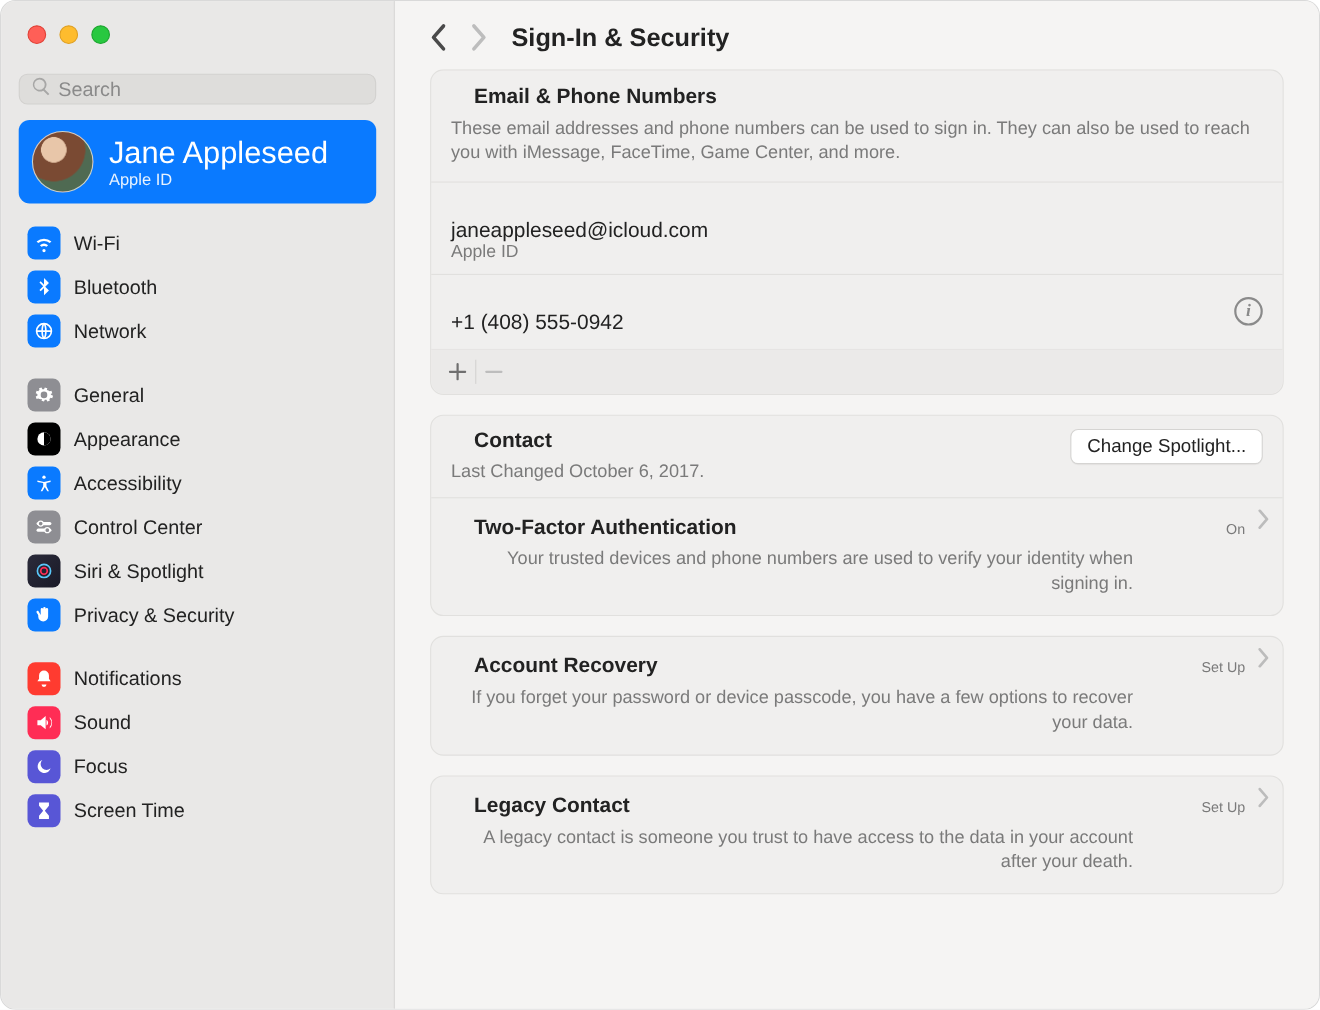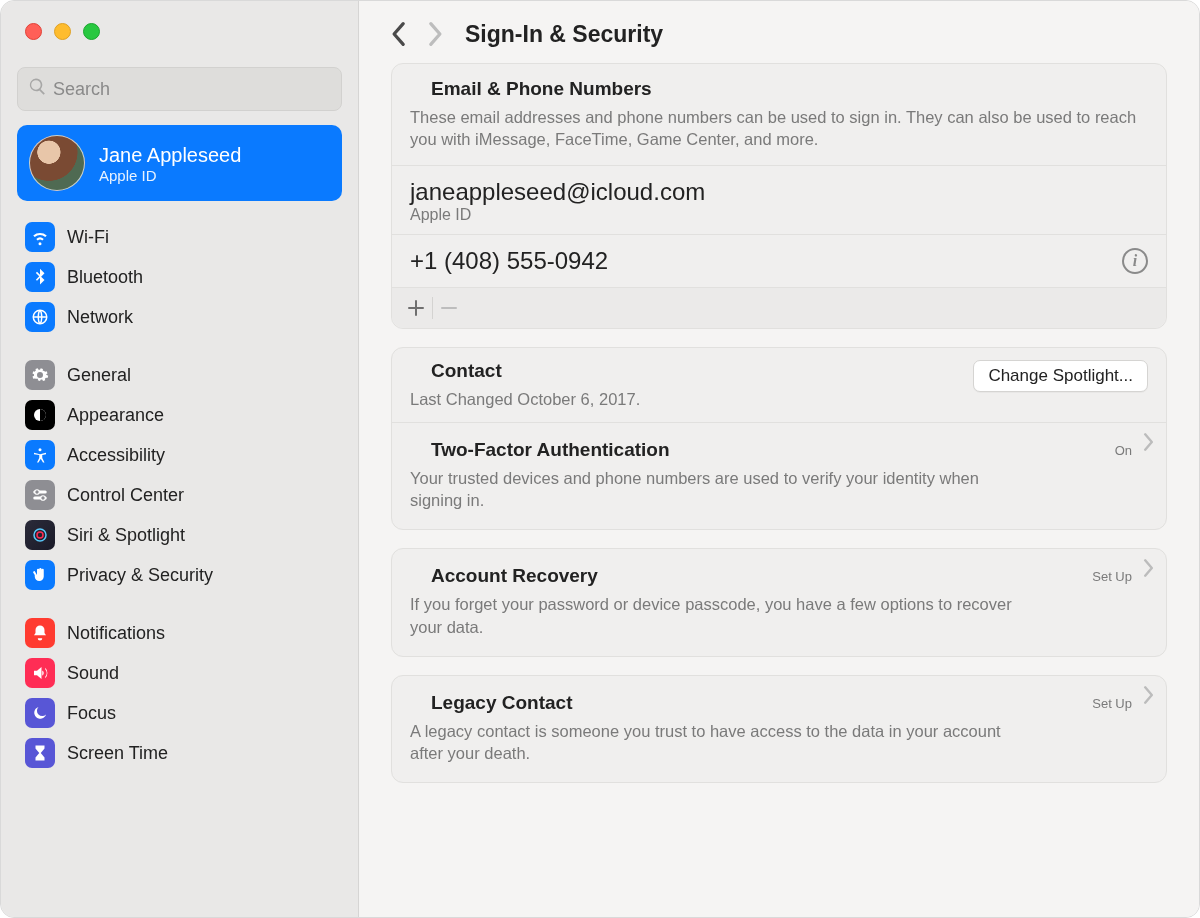--- a/index.html
+++ b/index.html
@@ -40,21 +40,21 @@
 }
 .tl-red { background:#ff5f57; border:0.5px solid #e14137; }
 .tl-yellow { background:#febc2e; border:0.5px solid #dfa023; }
 .tl-green { background:#28c840; border:0.5px solid #1ba52e; }
 .search-wrap { padding: 10px 16px 12px 16px; }
 .search {
   display:flex; align-items:center;
   background:#dedddb;
   border:1px solid #d2d1cf;
   border-radius:8px;
-  height:44px;
+  height:28px;
   padding:0 10px;
   color:#8a8a8a;
   font-size:18px;
 }
 .search svg { margin-right:6px; opacity:.55; }
 .search input {
   border:none; background:transparent; outline:none;
   font-size:18px; color:#333; width:100%;
 }
 .search input::placeholder { color:#8a8a8a; }
@@ -66,21 +66,21 @@
   padding:10px 12px;
   color:#fff;
 }
 .avatar {
   width:56px; height:56px; border-radius:50%;
   background: radial-gradient(circle at 35% 30%, #e8c6a9 0 22%, #7a4a33 23% 55%, #4f6a52 56% 100%);
   border:1.5px solid rgba(255,255,255,.7);
   margin-right:14px;
   flex-shrink:0;
 }
-.profile-name { font-size:20px; font-weight:500; line-height:1.2; }
+.profile-name { font-size:28px; font-weight:500; line-height:1.2; }
 .profile-sub { font-size:15px; opacity:.9; }
 .nav {
   padding: 6px 16px 0 16px;
   overflow-y:auto;
 }
 .nav-group { margin-bottom: 18px; }
 .nav-item {
   display:flex; align-items:center;
   padding:5px 8px;
   border-radius:8px;
@@ -130,21 +130,21 @@
 .panel-section {
   padding:14px 18px;
 }
 .panel-sep { border-top:1px solid #e1e0de; }
 .h1 { font-size:19px; font-weight:600; color:#222;margin-left:21px; }
 .desc { font-size:16.5px; color:#7a7a7a; line-height:1.35; margin-top:6px; }
 .row {
   display:flex; align-items:center; justify-content:space-between;
   padding:12px 18px;
 }
-.val { font-size:24px; color:#222; }
+.val { font-size:19px; color:#222;margin-top:21px; }
 .sub { font-size:16px; color:#7a7a7a; }
 .info-icon {
   width:26px; height:26px;
   border:2px solid #8a8a8a; border-radius:50%;
   display:flex; align-items:center; justify-content:center;
   color:#8a8a8a; font-style:italic; font-family:Georgia,serif;
   font-size:16px; font-weight:600;
 }
 .panel-footer {
   display:flex; align-items:center;
@@ -175,21 +175,21 @@
 }
 .link-row .chev {
   position:absolute; right:12px; top:10px;
   color:#bcbcbc;
 }
 .link-row .status {
   position:absolute; right:34px; top:20px;
   font-size:13px; color:#7a7a7a;
 }
 .link-row .h1 { margin-bottom:2px; }
-.link-row .desc { max-width:620px; }
+.link-row .desc { max-width:620px;text-align:right; }
 </style>
 </head>
 <body>
 
 <div class="window">
 
   <aside class="sidebar">
     <div class="traffic">
       <span class="tl-red"></span>
       <span class="tl-yellow"></span>

